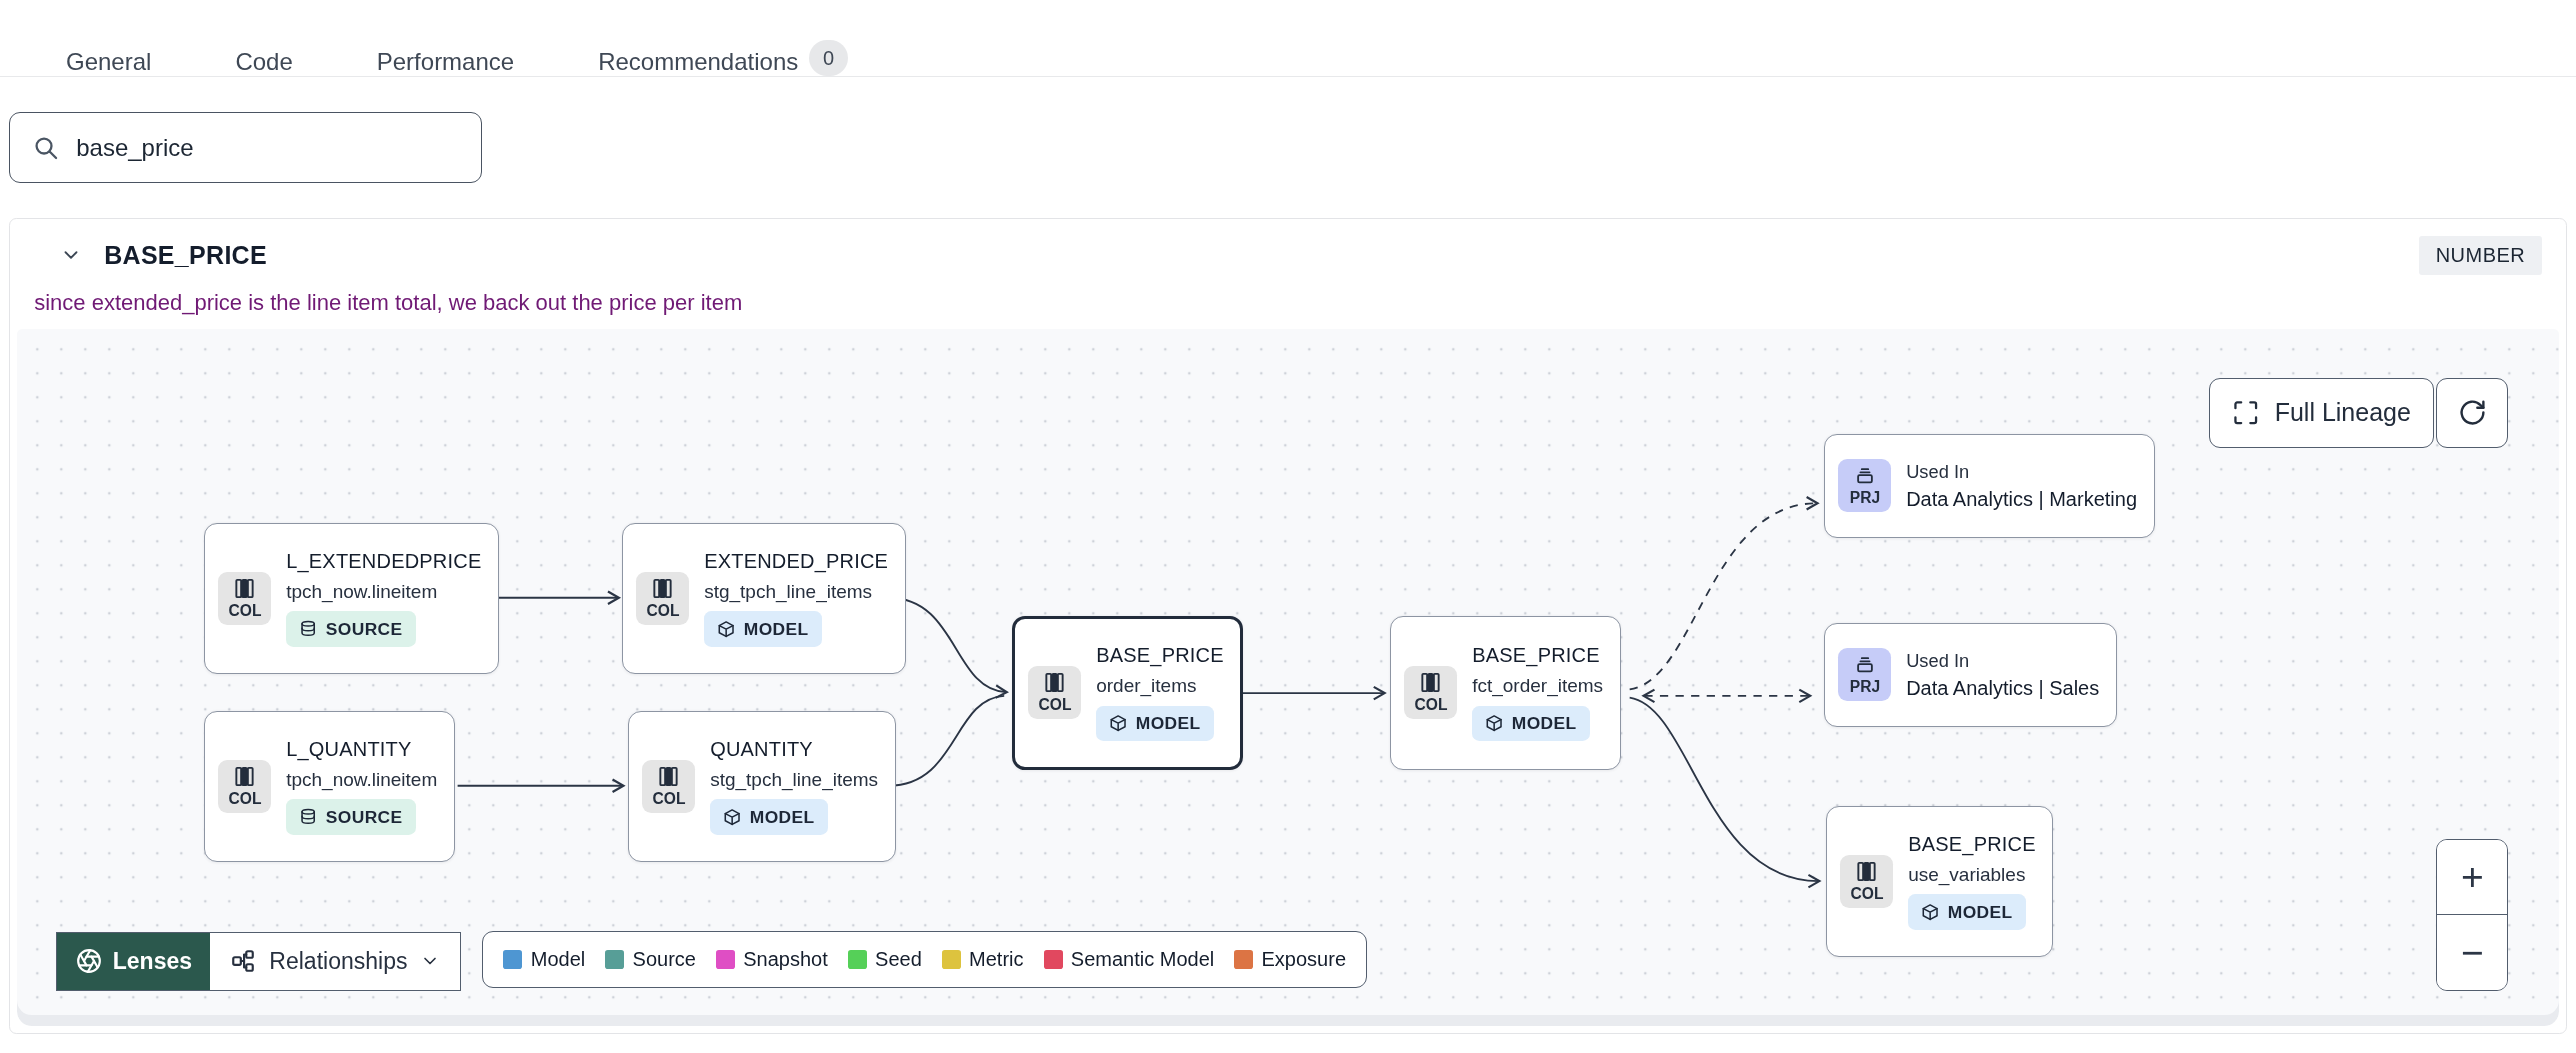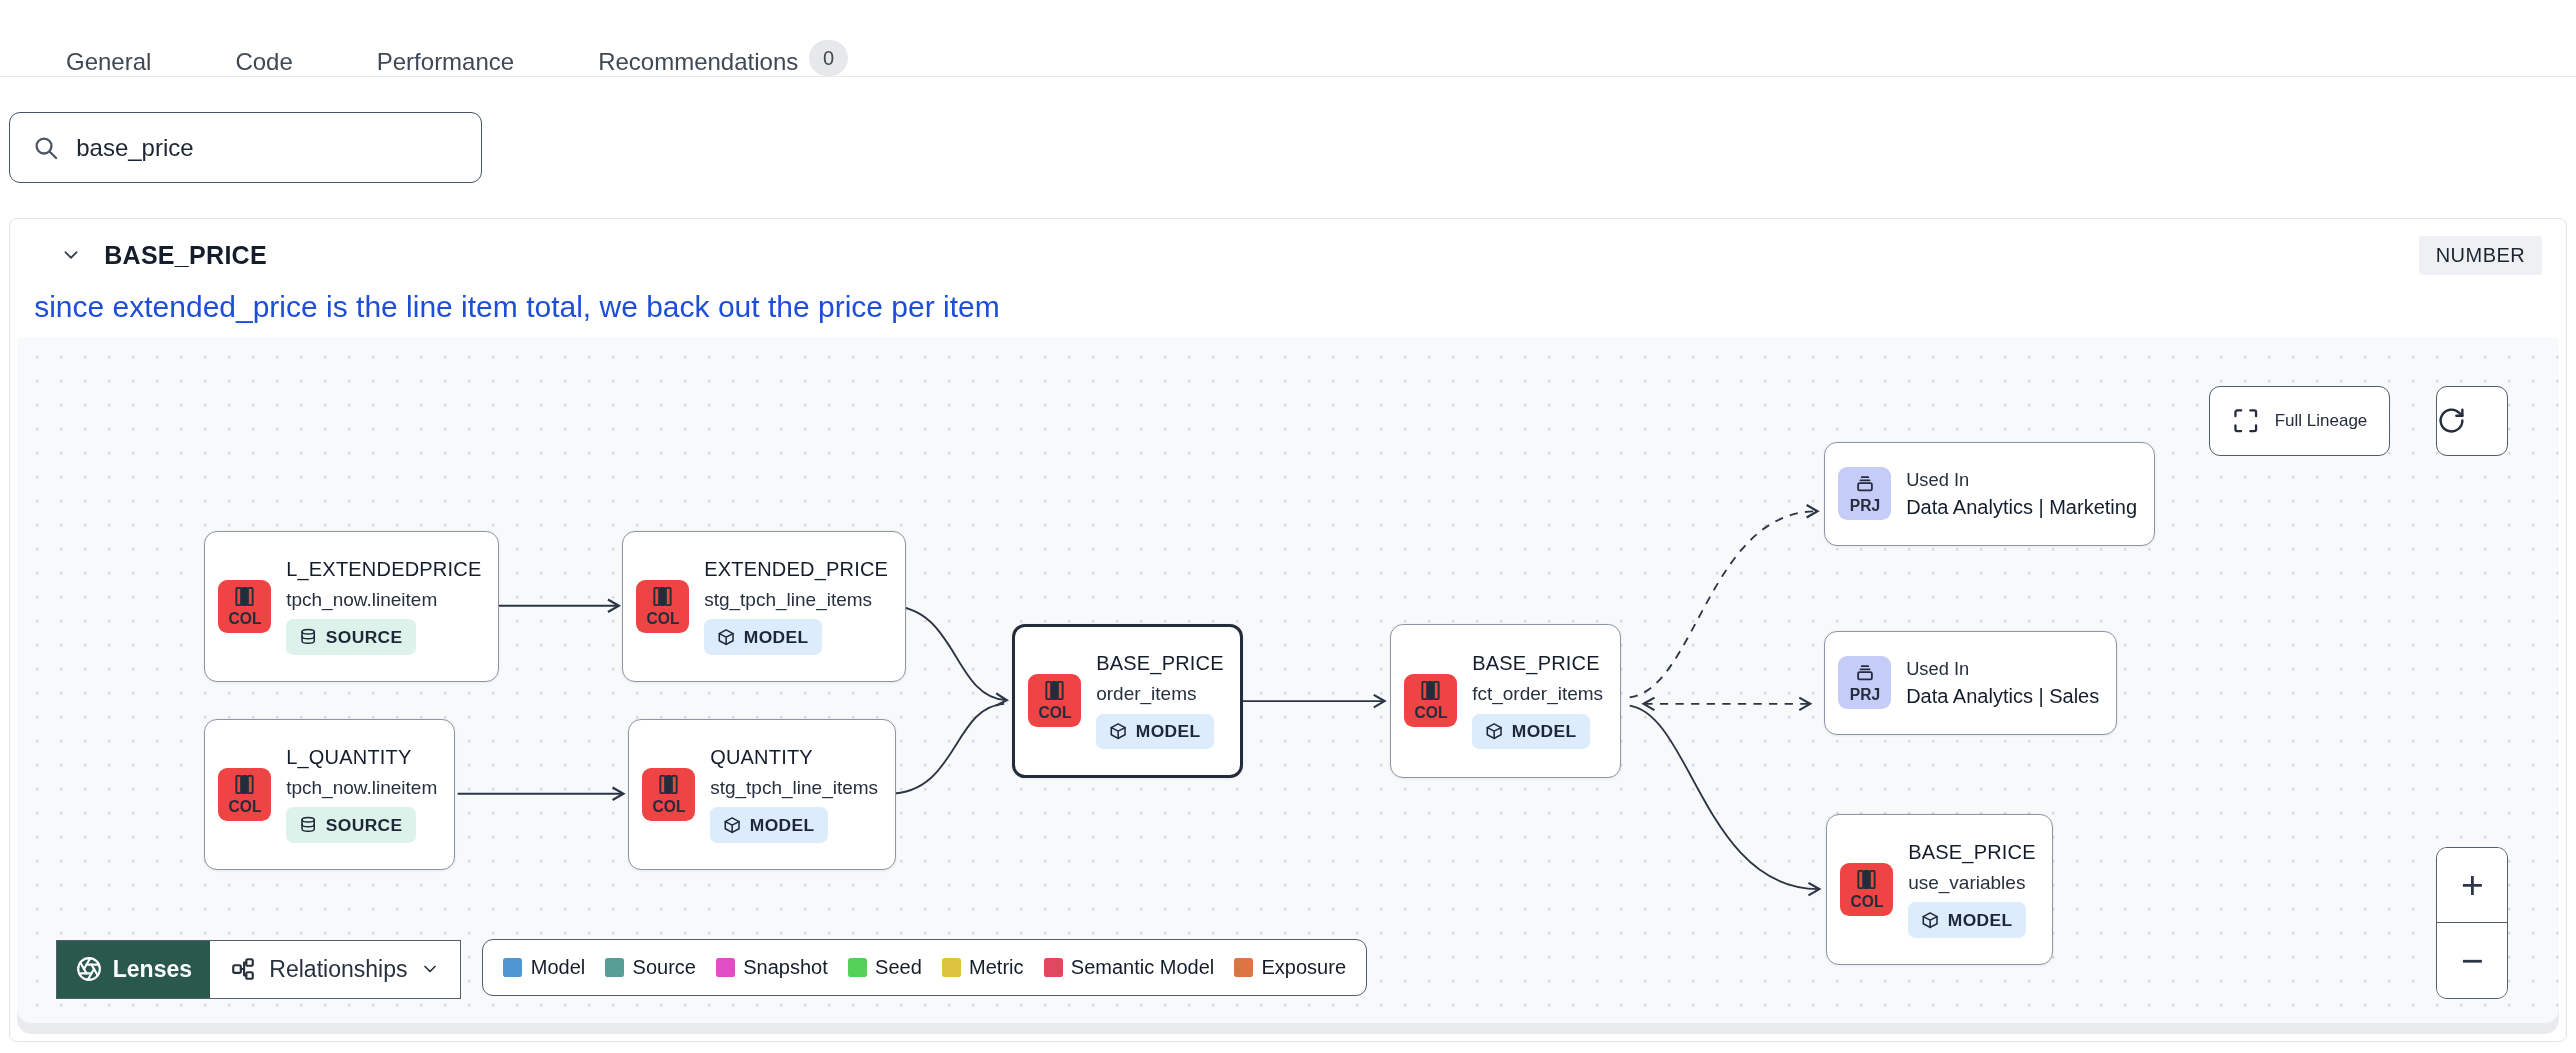--- a/index.html
+++ b/index.html
@@ -27,53 +27,53 @@
     font-size:24px; color:#1c2633; width:367px; }
 
   
   .panel { margin:35px 9.2px 0; border:0.9px solid #e3e4e7; border-radius:7.3px; background:#fff; }
   .panel-header { padding:16.5px 24px 0 24px; }
   .title-row { display:flex; align-items:center; gap:22px; padding-left:26px; }
   .title-row h2 { font-size:25px; font-weight:600; color:#141d2c; letter-spacing:0.3px; }
   .chev { color:#3c4654; }
   .type-badge { margin-left:auto; background:#eef0f3; color:#1c2633; font-size:20px;
     padding:8.3px 16.5px; border-radius:3px; letter-spacing:0.5px; }
-  .description { margin-top:14.7px; font-size:30px; color:#1d4ed8; }
+  .description { margin-top:14.7px; font-size:22px; color:#701a75; }
 
   
   .canvas { position:relative; margin:13px 7.3px 7.3px; height:697px; background:#f8f9fb;
     border-radius:5.5px 5.5px 14.7px 14.7px; overflow:hidden;
     background-image:radial-gradient(circle,#ced2d9 1.5px, rgba(0,0,0,0) 1.6px);
     background-size:24px 24px; background-position:8.3px 8.3px;
     box-shadow:inset 0 -11px 0 #e9ebef; }
   .edges { position:absolute; inset:0; pointer-events:none; }
 
   .node { position:absolute; display:inline-flex; align-items:center; gap:14.7px;
     background:#fff; border:1.8px solid #8d95a3; border-radius:13px; padding:0 16.5px 0 13px;
     box-shadow:0 0.9px 2.8px rgba(23,32,48,.07); cursor:pointer; }
   .node.selected { border:3.2px solid #222c3b; }
   .nbadge { width:53px; height:53px; border-radius:9.2px; flex:0 0 auto;
     display:flex; flex-direction:column; align-items:center; justify-content:center;
     gap:2px; font-size:15.6px; font-weight:600; color:#232d3c; }
-  .nbadge.col { background:#ef4444; }
+  .nbadge.col { background:#e5e5e5; }
   .nbadge.prj { background:#c6ccf8; }
   .nbody { display:flex; flex-direction:column; align-items:flex-start; gap:8.3px; }
   .ntitle { font-size:20px; font-weight:400; color:#141d2c; letter-spacing:0.2px; white-space:nowrap; }
   .nsub { font-size:19px; color:#27303f; white-space:nowrap; }
   .pill { display:flex; align-items:center; gap:8.3px; padding:7.3px 13px; border-radius:7.3px;
     font-size:17.4px; font-weight:700; letter-spacing:0.4px; color:#1d2737; }
   .pill.model { background:#dcecfb; }
   .pill.source { background:#dcf2ea; }
   .usedin-label { font-size:18.3px; color:#27303f; }
   .usedin-name { font-size:20px; color:#141d2c; font-weight:400; white-space:nowrap; margin-top:4.6px; }
 
   
   .btn { position:absolute; background:#fff; border:1.8px solid #525d6d; border-radius:11px;
-    display:flex; align-items:center; justify-content:flex-start; gap:14.7px; color:#232d3c;
-    font-size:17px; cursor:pointer; }
+    display:flex; align-items:center; justify-content:center; gap:14.7px; color:#232d3c;
+    font-size:25px; cursor:pointer; }
   .full-lineage { left:2192px; top:49px; height:70px; padding:0 22px; }
   .refresh { left:2419px; top:49px; width:72px; height:70px; }
   .zoomctl { position:absolute; left:2419px; top:510px; width:72px; height:152px;
     background:#fff; border:1.8px solid #525d6d; border-radius:11px; display:flex;
     flex-direction:column; overflow:hidden; }
   .zoomctl .zbtn { flex:1; display:flex; align-items:center; justify-content:center;
     font-size:39px; color:#2c3646; cursor:pointer; background:#fff; border:none; }
   .zoomctl .zbtn + .zbtn { border-top:1.8px solid #525d6d; }
 
   .lenses-group { position:absolute; left:39px; top:603px; height:59px; display:flex;

